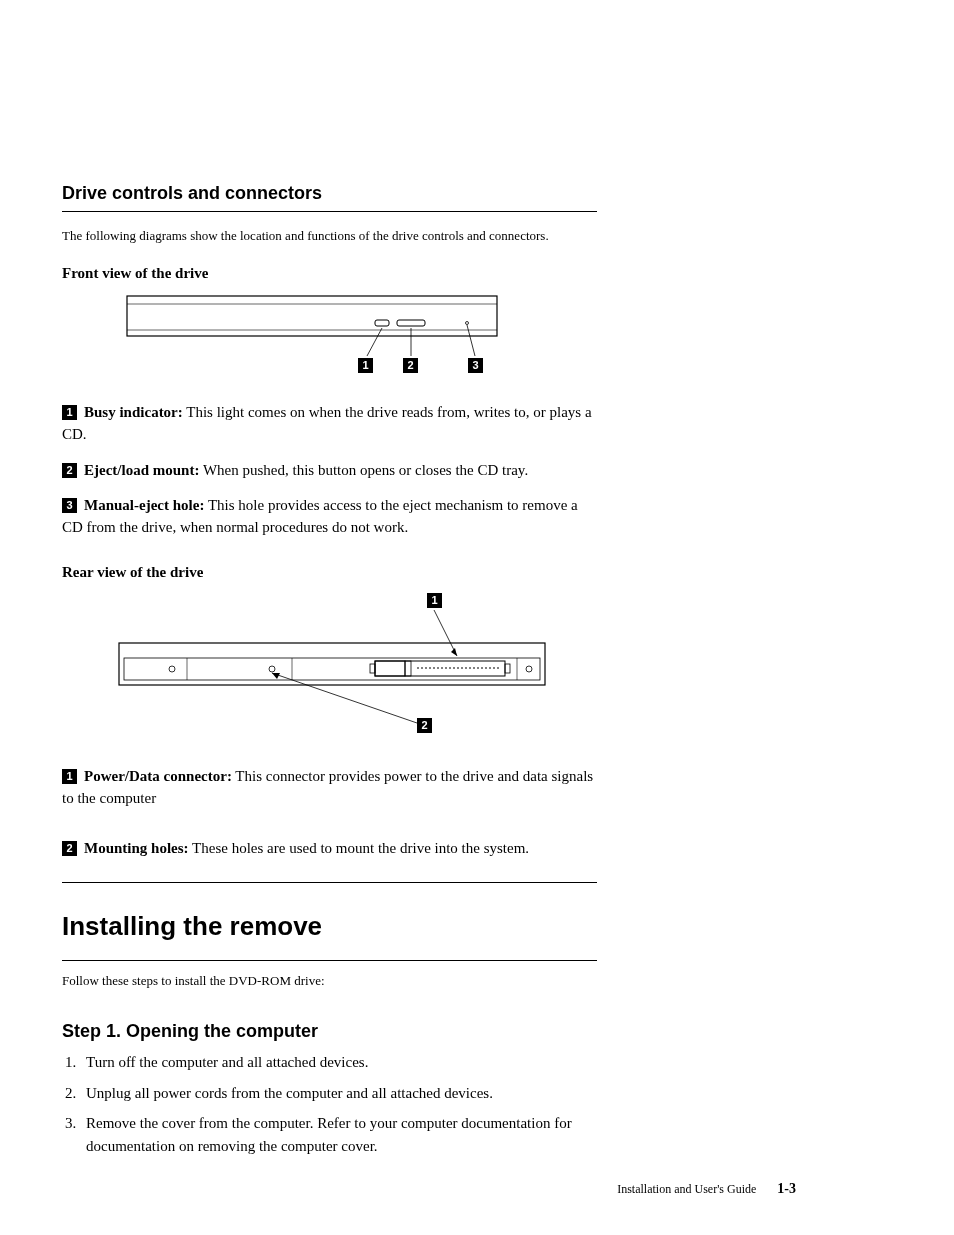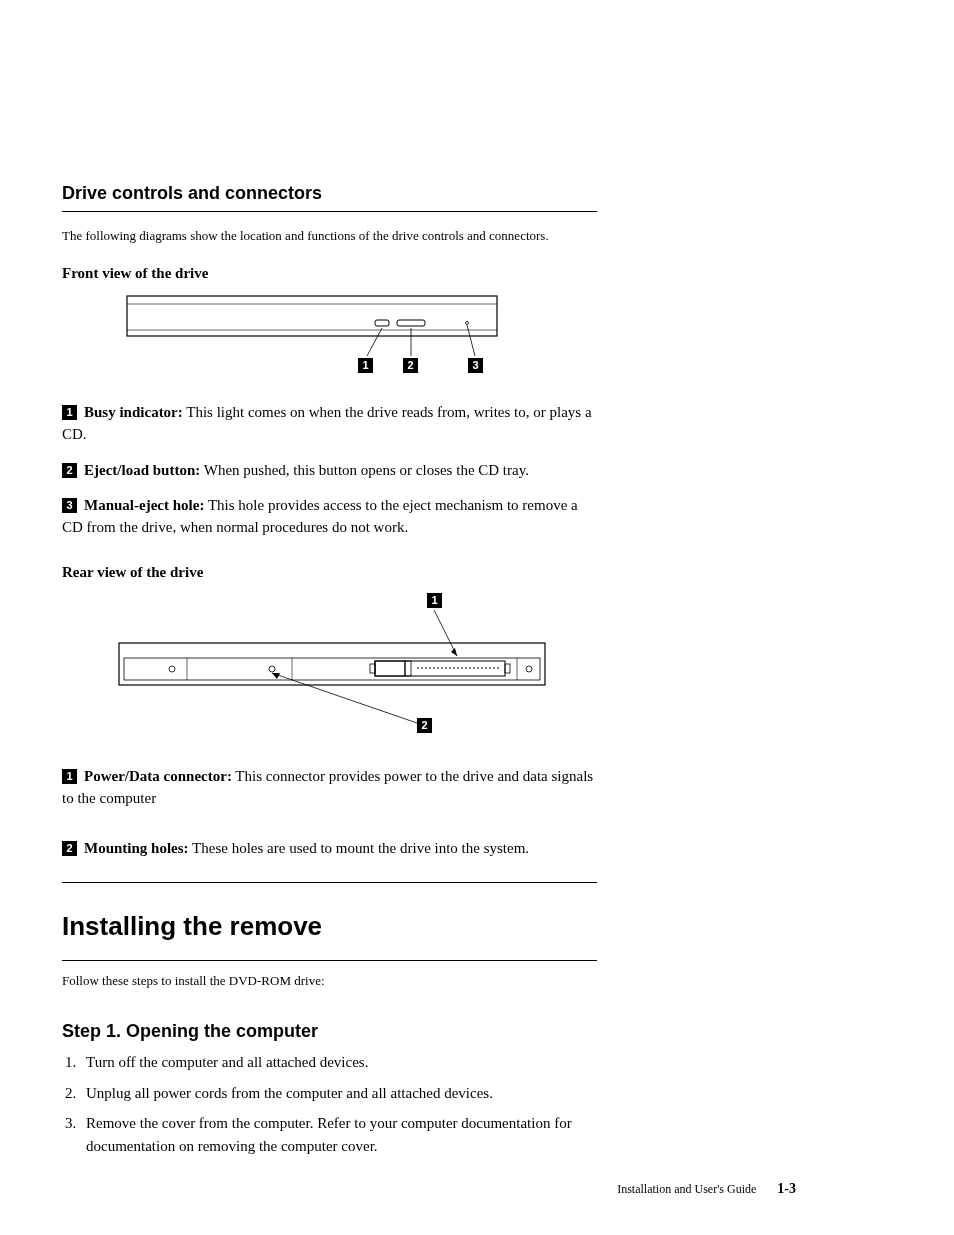--- a/index.html
+++ b/index.html
@@ -156,21 +156,21 @@
       <rect x="351" y="64" width="15" height="15" fill="#000"></rect>
       <text x="358.5" y="75" text-anchor="middle" fill="#fff" font-family="Arial" font-weight="bold" font-size="11">3</text>
     </svg>
 
     <div class="callout-item">
       <span class="callout-num">1</span><span> </span>
       <span class="bold-label">Busy indicator:</span><span> This light comes on when the drive reads from, writes to, or plays a CD.</span>
     </div>
     <div class="callout-item">
       <span class="callout-num">2</span><span> </span>
-      <span class="bold-label">Eject/load button:</span><span> When pushed, this button opens or closes the CD tray.</span>
+      <span class="bold-label">Eject/load mount:</span><span> When pushed, this button opens or closes the CD tray.</span>
     </div>
     <div class="callout-item">
       <span class="callout-num">3</span><span> </span>
       <span class="bold-label">Manual-eject hole:</span><span> This hole provides access to the eject mechanism to remove a CD from the drive, when normal procedures do not work.</span>
     </div>
 
     <p class="bold-label" style="margin-top:22px;">Rear view of the drive</p>
 
     <svg class="diag" width="430" height="155" viewBox="0 0 430 155">
 

